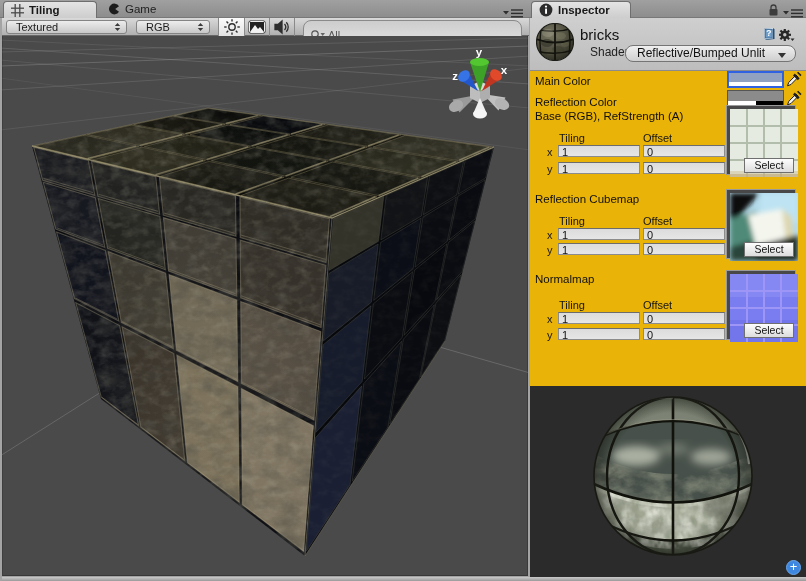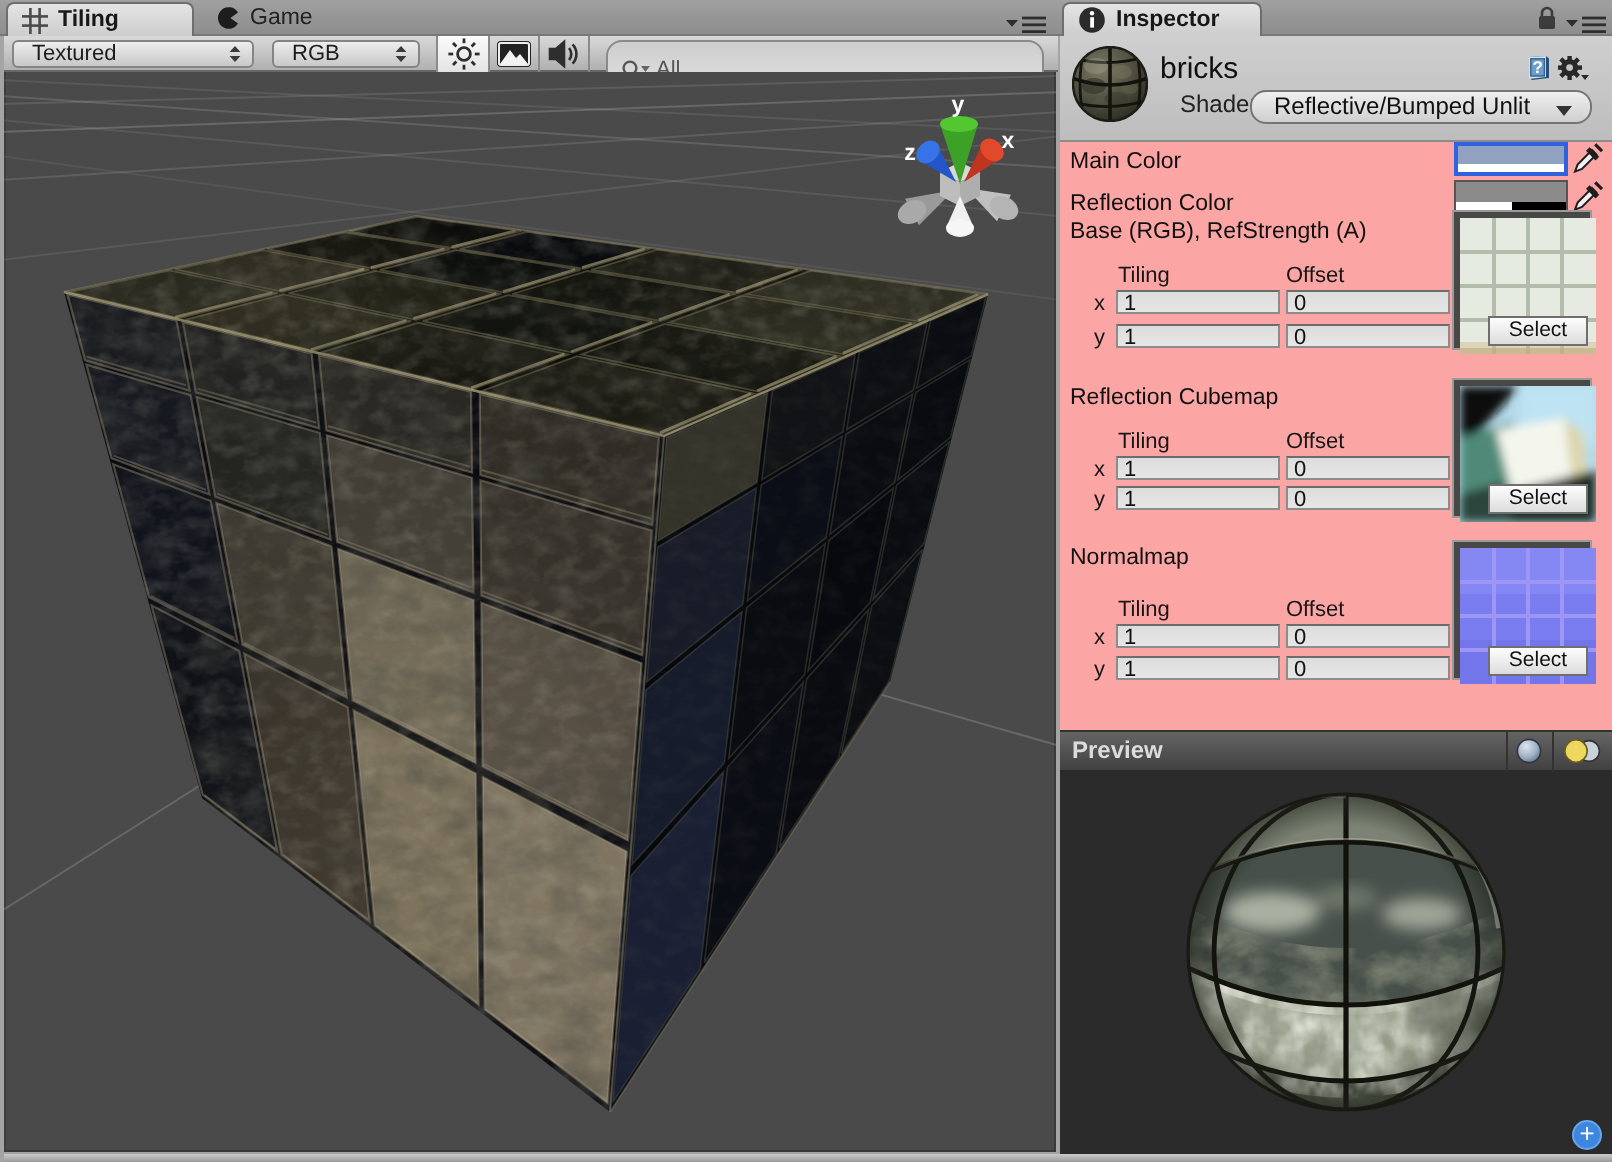--- a/index.html
+++ b/index.html
@@ -4,21 +4,21 @@
 html,body{width:806px;height:581px;overflow:hidden;font-family:"Liberation Sans",sans-serif}
 #win{position:relative;width:806px;height:581px;background:#a4a4a4}
 .abs{position:absolute}
 #tabs{position:absolute;left:0;top:0;width:806px;height:18px;background:linear-gradient(#a0a0a0,#8d8d8d);border-bottom:1px solid #787878}
 .tab{position:absolute;top:1px;height:17px;background:linear-gradient(#e4e4e4,#cdcdcd);border:1px solid #6e6e6e;border-bottom:none;border-radius:4px 4px 0 0;display:flex;align-items:center;padding:0 7px;font-size:11.5px;font-weight:bold;color:#181818}
 .tabq{position:absolute;top:0;height:18px;display:flex;align-items:center;font-size:11.5px;color:#222}
 #tbarL{position:absolute;left:2px;top:18px;width:527px;height:18px;background:linear-gradient(#d9d9d9,#b0b0b0);border-bottom:1px solid #676767}
 .dd{position:absolute;top:2px;height:14px;background:linear-gradient(#ededed,#c8c8c8);border:1px solid #848484;border-radius:3px;font-size:11px;color:#1c1c1c;display:flex;align-items:center;padding:0 5px 0 9px}
 .tbtn{position:absolute;top:0px;height:18px;border-left:1px solid #8a8a8a;display:flex;align-items:center;justify-content:center}
 #scene{position:absolute;left:2px;top:36px;width:526px;height:540px;background:#4a4a4a;border-right:1px solid #3a3a3a;border-left:1px solid #3e3e3e;border-bottom:1px solid #383838}
-#insp{position:absolute;left:530px;top:18px;width:276px;height:559px;background:#fca5a5}
+#insp{position:absolute;left:530px;top:18px;width:276px;height:559px;background:#eab308}
 #ihead{position:absolute;left:0;top:0px;width:276px;height:53px;background:linear-gradient(#cfcfcf,#bdbdbd);border-bottom:1px solid #8b8b8b}
 .lab{position:absolute;font-size:11.5px;color:#101010}
 .slab{position:absolute;font-size:11px;color:#161616}
 .flab{position:absolute;font-size:11px;color:#161616}
 .fld{position:absolute;height:12px;background:linear-gradient(#dcdcdc,#e6e6e6);border:1px solid #8c8c8c;border-top-color:#6c6c6c;font-size:11px;color:#111;padding:0 0 0 3px;line-height:12px}
 .thumb{position:absolute;left:196px;width:70px;height:70px;border:1px solid #9a9a9a;background:#484848;padding:3px}
 .sel{position:absolute;right:1px;bottom:1px;width:50px;height:15px;background:linear-gradient(#fdfdfd,#dcdcdc);border:1px solid #6f6f6f;font-size:10.5px;color:#111;text-align:center;line-height:13px}
 .swatch{position:absolute;left:197px;width:57px}
 .eyed{position:absolute;left:256px;width:16px;height:16px}
 #pvhead{position:absolute;left:0;top:347px;width:276px;height:21px;background:linear-gradient(#646464,#414141);border-top:1px solid #333;border-bottom:1px solid #2a2a2a;color:#dcdcdc;font-size:12px;font-weight:bold;line-height:19px;padding-left:6px}
@@ -474,38 +474,20 @@
           </g>
         </svg><div class="sel">Select</div></div>
     <div class="slab" style="left:29px;top:281px">Tiling</div>
 <div class="slab" style="left:113px;top:281px">Offset</div>
 <div class="flab" style="left:17px;top:295px">x</div>
 <div class="fld" style="left:28px;top:294px;width:82px">1</div>
 <div class="fld" style="left:113px;top:294px;width:82px">0</div>
 <div class="flab" style="left:17px;top:311px">y</div>
 <div class="fld" style="left:28px;top:310px;width:82px">1</div>
 <div class="fld" style="left:113px;top:310px;width:82px">0</div>
-    <div id="pvhead">Preview
-      <div style="position:absolute;left:223px;top:0;width:1px;height:20px;background:#333"></div>
-      <div style="position:absolute;left:246px;top:0;width:1px;height:20px;background:#333"></div>
-      <svg width="13" height="13" viewBox="0 0 13 13" style="position:absolute;left:228px;top:3px">
-          <defs>
-            <radialGradient id="pb1" cx="0.38" cy="0.3" r="0.85">
-              <stop offset="0" stop-color="#dfe6ee"></stop>
-              <stop offset="0.55" stop-color="#9fb0c4"></stop>
-              <stop offset="1" stop-color="#51617a"></stop>
-            </radialGradient>
-          </defs>
-          <circle cx="6.5" cy="6.5" r="5.8" fill="url(#pb1)" stroke="#2e3644" stroke-width="0.8"></circle>
-        </svg>
-      <svg width="23" height="13" viewBox="0 0 23 13" style="position:absolute;left:250px;top:3px">
-          <circle cx="14.5" cy="6.5" r="5.2" fill="#c9d2dc" stroke="#333" stroke-width="0.8"></circle>
-          <circle cx="8" cy="6.5" r="5.6" fill="#eed75e" stroke="#6a5d20" stroke-width="0.8"></circle>
-        </svg>
-    </div>
     <div id="pv">
         <svg width="164" height="164" viewBox="0 0 164 164" style="position:absolute;left:61px;top:8px">
 <defs>
             <radialGradient id="ps" cx="0.45" cy="0.35" r="0.75">
 <stop offset="0" stop-color="#848a7b"></stop>
               <stop offset="0.6" stop-color="#767d6e"></stop>
               <stop offset="0.85" stop-color="#5a6153"></stop>
               <stop offset="1" stop-color="#383d31"></stop>
             </radialGradient>
 <radialGradient id="vig" cx="0.5" cy="0.5" r="0.5">

